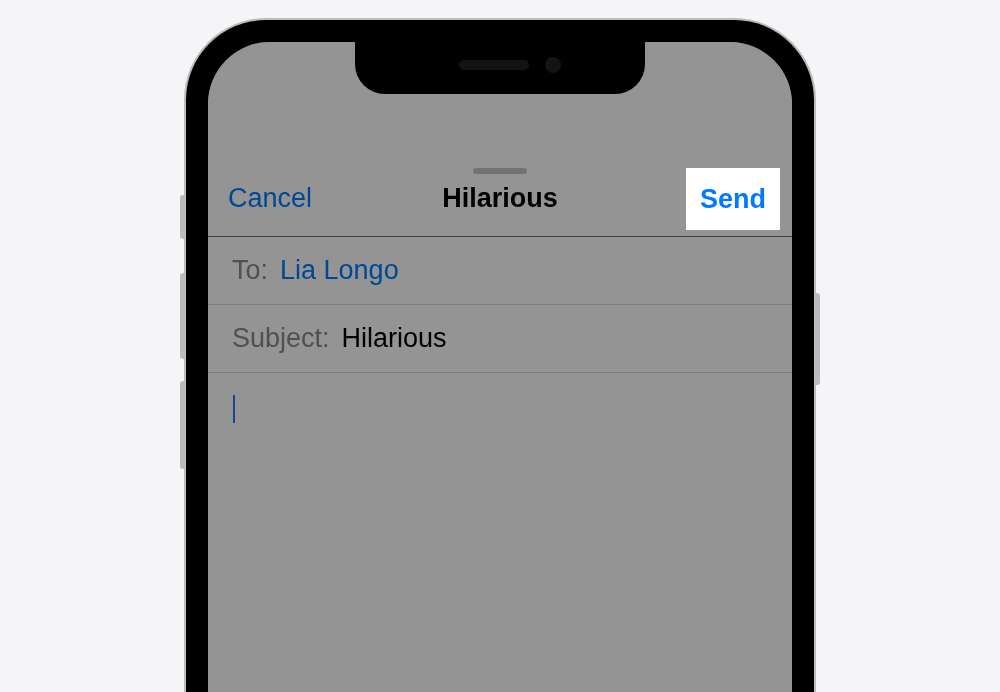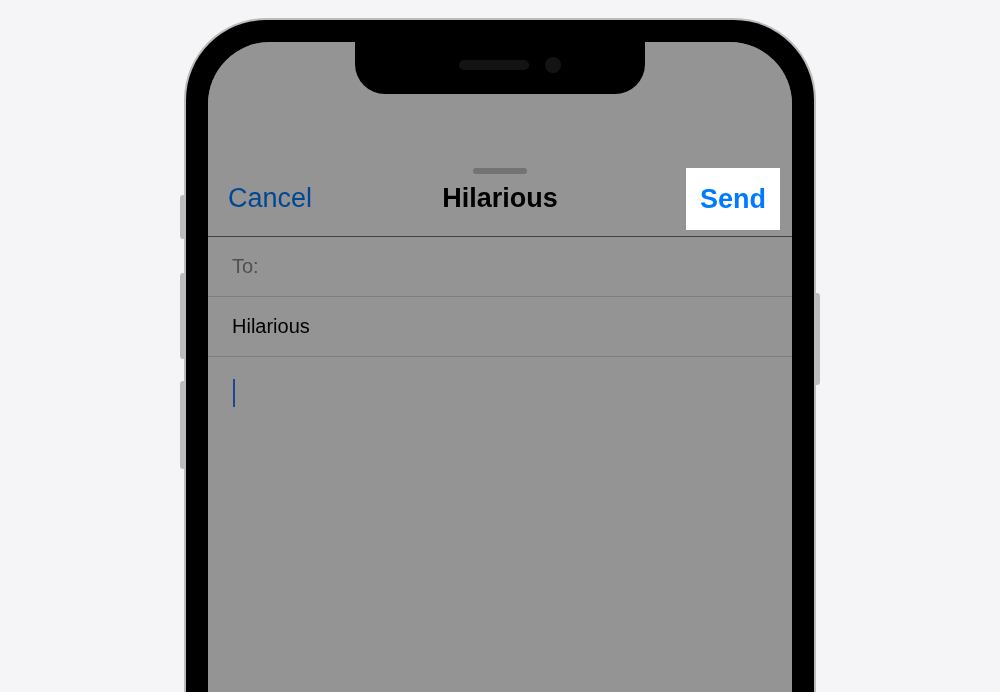--- a/index.html
+++ b/index.html
@@ -111,21 +111,21 @@
     font-size:27px;color:#007aff;
     padding:0 20px;
     cursor:pointer;
   }
   .btn-text.left{left:0;font-weight:400;}
   .btn-text.right{right:0;font-weight:600;}
 
   .row{
     padding:18px 24px;
     border-bottom:1px solid #d9d9dc;
-    font-size:20px;
+    font-size:27px;
     display:flex;gap:12px;align-items:center;
   }
   .row .label{color:#8a8a8e;}
   .row .value{color:#000;}
   .row .recipient{color:#007aff;}
   .body-area{
     padding:20px 24px;
     font-size:26px;line-height:1.35;color:#000;
     position:relative;
   }
@@ -191,24 +191,26 @@
       <div class="grabber"></div>
 
       <div class="sheet-header">
         <div class="btn-text left">Cancel</div>
         <div class="sheet-title">Hilarious</div>
         <div class="btn-text right">Send</div>
       </div>
 
       <div class="row">
         <span class="label">To:</span>
+        <span class="recipient">Lia Longo</span>
       </div>
 
 
       <div class="row">
+        <span class="label">Subject:</span>
         <span class="value">Hilarious</span>
       </div>
 
       <div class="body-area">
         <span class="caret"></span>
       </div>
     </div>
 
     <div class="dim"></div>
 

